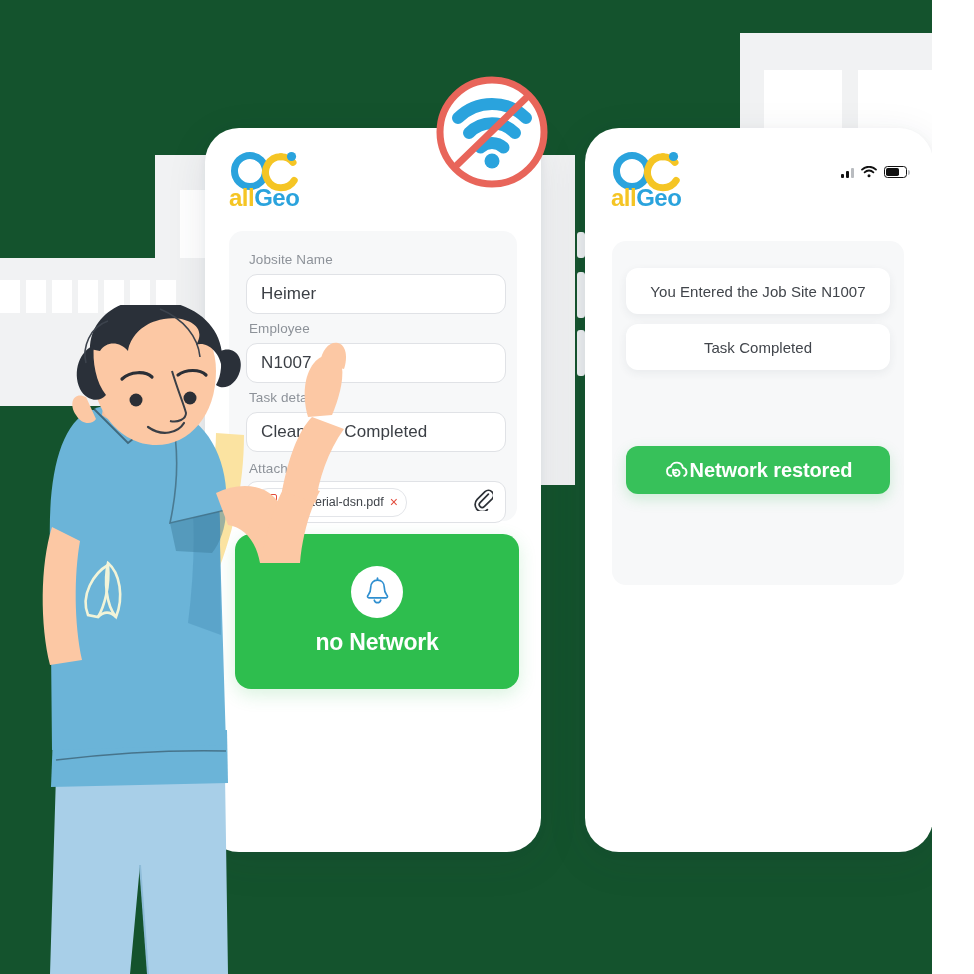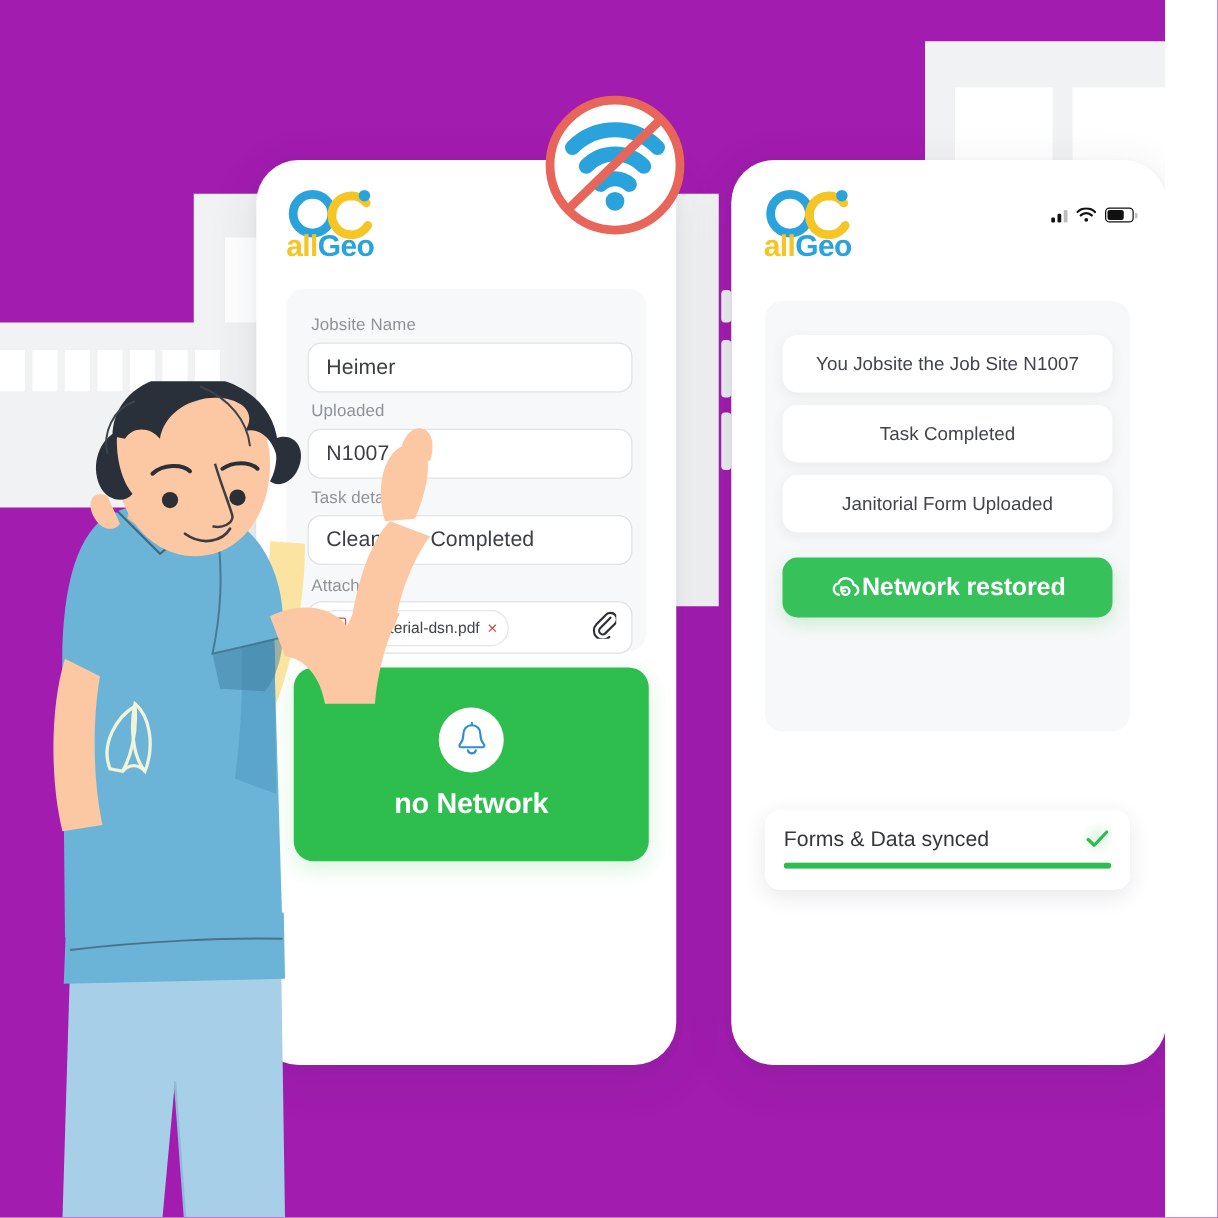--- a/index.html
+++ b/index.html
@@ -2,21 +2,21 @@
 <html><head>
 <meta charset="utf-8">
 <style>
   html,body{margin:0;padding:0;}
   body{
     width:974px;height:974px;overflow:hidden;
     background:#ffffff;
     font-family:"Liberation Sans", sans-serif;
     position:relative;
   }
-  .stage{position:absolute;inset:0;width:932px;height:974px;overflow:hidden;background:#a21caf;}
+  .stage{position:absolute;inset:0;width:932px;height:974px;overflow:hidden;background:#14532d;}
 
   
   .bg{position:absolute;inset:0;z-index:0;}
   .bldg{position:absolute;background:#f1f2f3;}
   .win{position:absolute;background:#ffffff;}
 
   
   .phone{
     position:absolute;
     background:#ffffff;
@@ -187,21 +187,21 @@
       </div>
     </div>
 
     <div class="form-card"></div>
 
     <div class="field-label" style="top:124px;">Jobsite Name</div>
     <div class="field-box" style="top:146px;">
       <div class="val">Heimer</div>
     </div>
 
-    <div class="field-label" style="top:193px;">Uploaded</div>
+    <div class="field-label" style="top:193px;">Employee</div>
     <div class="field-box" style="top:215px;">
       <div class="val">N1007</div>
     </div>
 
     <div class="field-label" style="top:262px;">Task details</div>
     <div class="field-box" style="top:284px;">
       <div class="val">Cleaning - Completed</div>
     </div>
 
     <div class="field-label" style="top:333px;">Attachment</div>
@@ -258,48 +258,34 @@
         <circle cx="8" cy="9.8" r="1.5" fill="#111"></circle>
       </svg>
       <span class="battery">
           <b></b>
         </span>
     </div>
 
     <div class="notif-panel"></div>
 
     <div class="notif" style="top:140px;">
-      <span>You Jobsite the Job Site N1007</span>
+      <span>You Entered the Job Site N1007</span>
     </div>
     <div class="notif" style="top:196px;">
       <span>Task Completed</span>
-    </div>
-    <div class="notif" style="top:252px;">
-      <span>Janitorial Form Uploaded</span>
     </div>
     <div class="notif-green" style="top:318px;">
       <svg width="26" height="22" viewBox="0 0 26 22">
         <path d="M7.2 16.8 a4.6 4.6 0 0 1 -.4 -9.1 a6.3 6.3 0 0 1 12.1 1.2 a4.2 4.2 0 0 1 1.3 7.9" fill="none" stroke="#ffffff" stroke-width="1.9" stroke-linecap="round" stroke-linejoin="round"></path>
         <path d="M9.4 13.9 a3.1 3.1 0 1 0 1.3 -2.6" fill="none" stroke="#ffffff" stroke-width="1.9" stroke-linecap="round"></path>
         <path d="M9.2 10.6 l-.1 2.9 l2.8 .3" fill="none" stroke="#ffffff" stroke-width="1.9" stroke-linecap="round" stroke-linejoin="round"></path>
       </svg>
       <span>Network restored</span>
     </div>
 
-    <div class="sync-card">
-      <div class="sync-label">Forms &amp; Data synced</div>
-      <div class="check-wrap">
-        <svg width="20" height="16" viewBox="0 0 20 16">
-          <path d="M2.5 8.6 L7.4 13.2 L17.4 2.6" fill="none" stroke="#2ebe4e" stroke-width="2.6" stroke-linecap="round" stroke-linejoin="round"></path>
-        </svg>
-      </div>
-      <div class="progress">
-        <i style="width:100%"></i>
-      </div>
-    </div>
   </div>
 
   <div class="nowifi">
     <svg width="118" height="118" viewBox="0 0 118 118">
       <circle cx="59" cy="59" r="52" fill="#ffffff"></circle>
       <g>
         <path d="M25 45 a48 48 0 0 1 68 0" fill="none" stroke="#2aa3dd" stroke-width="12" stroke-linecap="round"></path>
         <path d="M36 60 a32 32 0 0 1 46 0" fill="none" stroke="#2aa3dd" stroke-width="12" stroke-linecap="round"></path>
         <path d="M47.5 74.5 a17 17 0 0 1 23 0" fill="none" stroke="#2aa3dd" stroke-width="12" stroke-linecap="round"></path>
         <circle cx="59" cy="88" r="7.5" fill="#2aa3dd"></circle>

